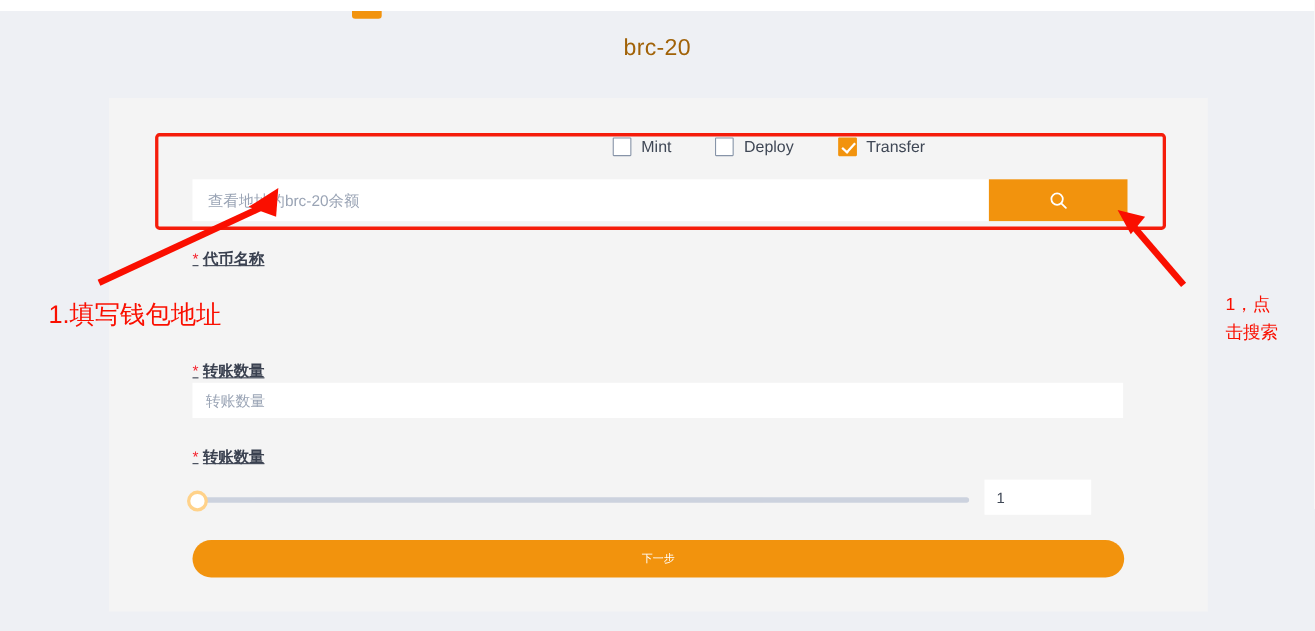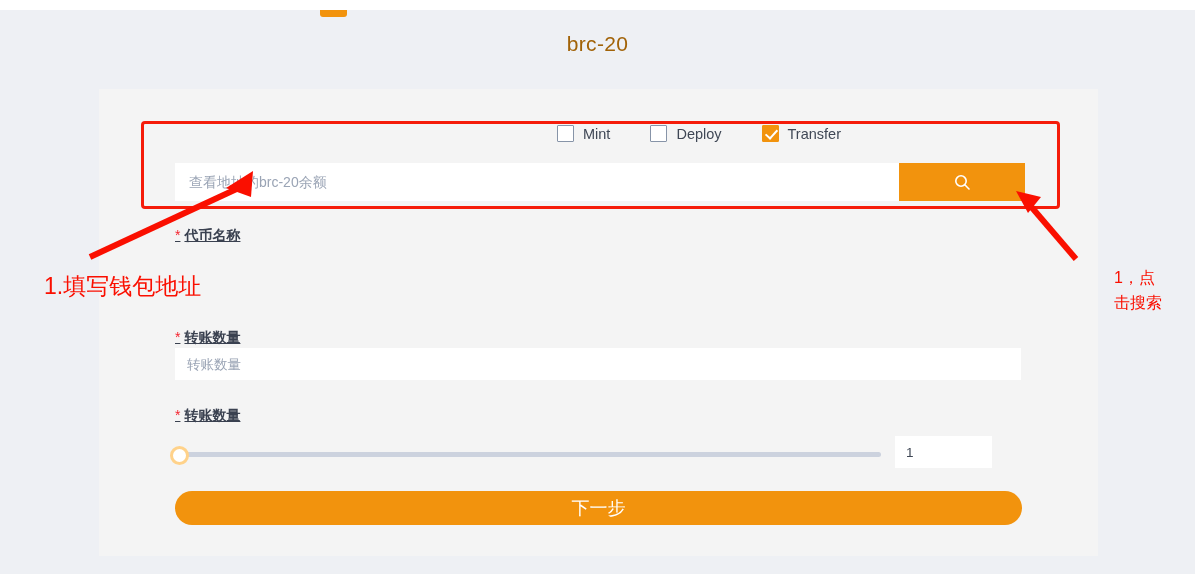--- a/index.html
+++ b/index.html
@@ -200,21 +200,21 @@
   .next-btn {
     position: absolute;
     left: 76px;
     top: 402px;
     width: 847px;
     height: 34px;
     background: #f2930d;
     border: none;
     border-radius: 17px;
     color: #ffffff;
-    font-size: 18px;
+    font-size: 10px;
     cursor: pointer;
     font-family: "Liberation Sans", sans-serif;
   }
   .redbox {
     position: absolute;
     left: 141px;
     top: 111px;
     width: 919px;
     height: 88px;
     border: 3px solid #f51c0a;

